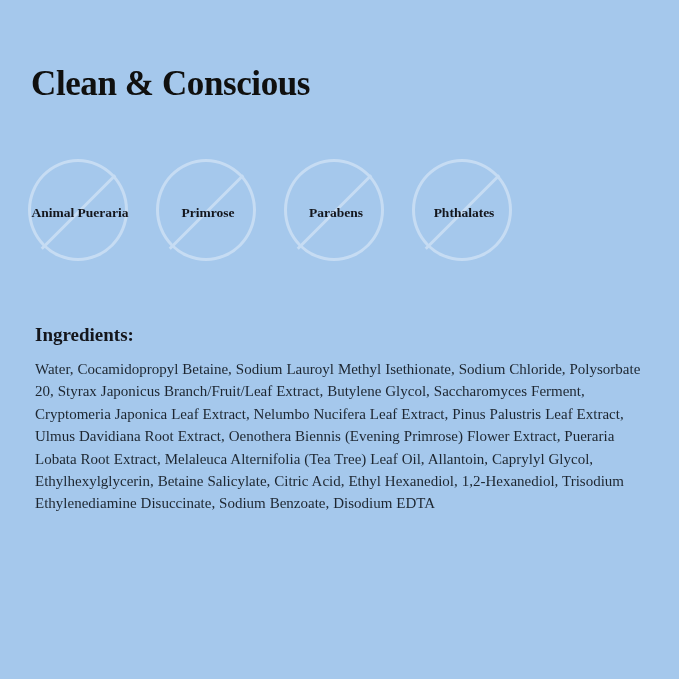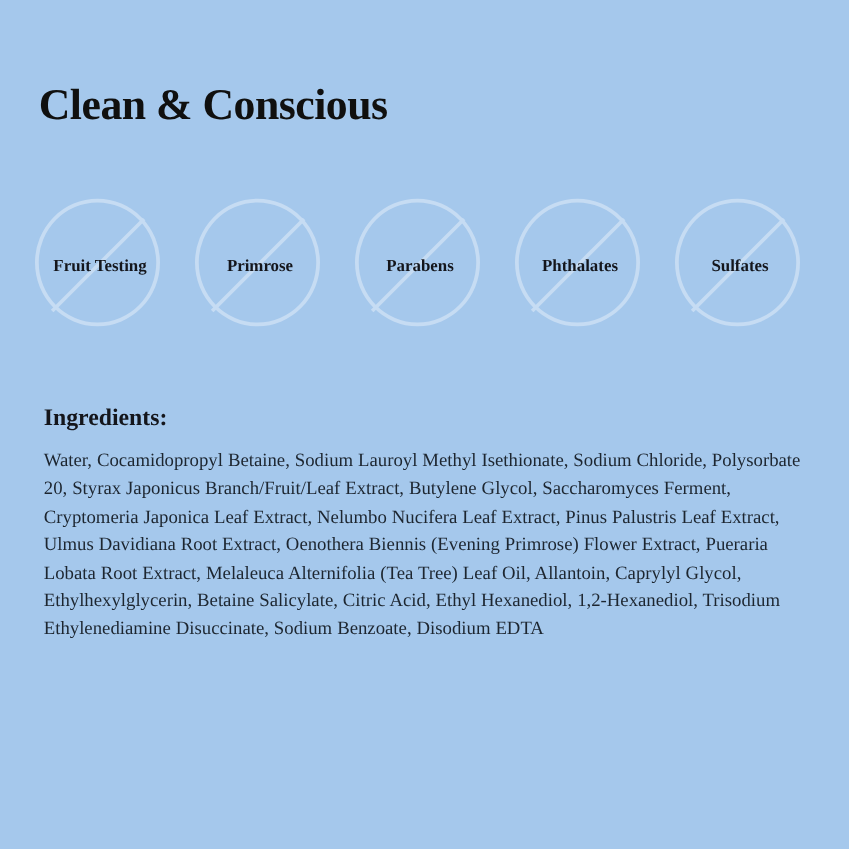--- a/index.html
+++ b/index.html
@@ -118,21 +118,21 @@
 
   <div class="page-title">Clean &amp; Conscious</div>
 
   <div class="badge-row">
 
     <div class="badge" style="left:27px;">
       <div class="badge-mark">
         <div class="badge-ring"></div>
         <div class="badge-slash"></div>
       </div>
-      <div class="badge-label">Fruit Testing</div>
+      <div class="badge-label">Animal Pueraria</div>
     </div>
 
     <div class="badge" style="left:155px;">
       <div class="badge-mark">
         <div class="badge-ring"></div>
         <div class="badge-slash"></div>
       </div>
       <div class="badge-label">Primrose</div>
     </div>
 
@@ -145,26 +145,19 @@
     </div>
 
     <div class="badge" style="left:283px;">
       <div class="badge-mark">
         <div class="badge-ring"></div>
         <div class="badge-slash"></div>
       </div>
       <div class="badge-label">Parabens</div>
     </div>
 
-    <div class="badge" style="left:539px;">
-      <div class="badge-mark">
-        <div class="badge-ring"></div>
-        <div class="badge-slash"></div>
-      </div>
-      <div class="badge-label">Sulfates</div>
-    </div>
 
   </div>
 
   <div class="ingredients-heading">Ingredients:</div>
   <div class="ingredients-body">Water, Cocamidopropyl Betaine, Sodium Lauroyl Methyl Isethionate, Sodium Chloride, Polysorbate 20, Styrax Japonicus Branch/Fruit/Leaf Extract, Butylene Glycol, Saccharomyces Ferment, Cryptomeria Japonica Leaf Extract, Nelumbo Nucifera Leaf Extract, Pinus Palustris Leaf Extract, Ulmus Davidiana Root Extract, Oenothera Biennis (Evening Primrose) Flower Extract, Pueraria Lobata Root Extract, Melaleuca Alternifolia (Tea Tree) Leaf Oil, Allantoin, Caprylyl Glycol, Ethylhexylglycerin, Betaine Salicylate, Citric Acid, Ethyl Hexanediol, 1,2-Hexanediol, Trisodium Ethylenediamine Disuccinate, Sodium Benzoate, Disodium EDTA</div>
 
 </div>
 
 </body></html>

